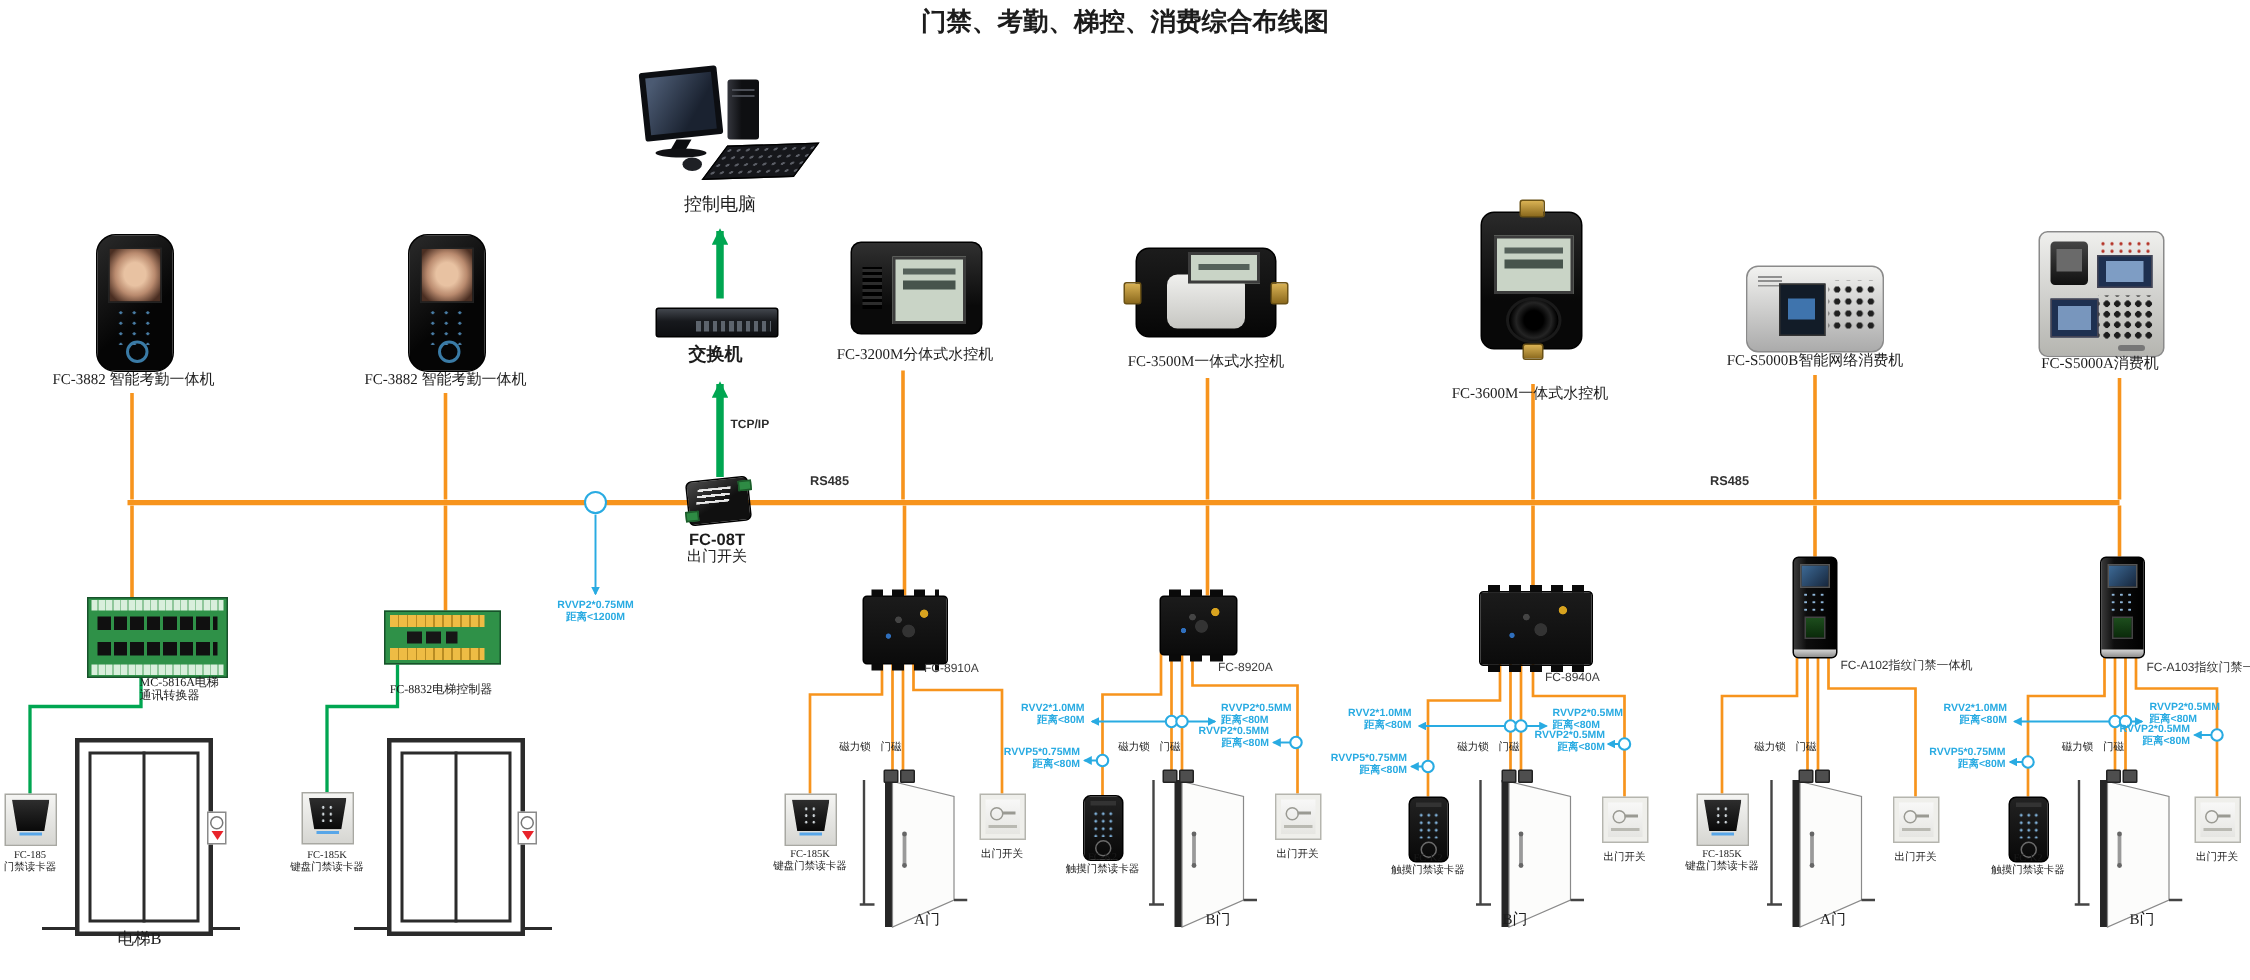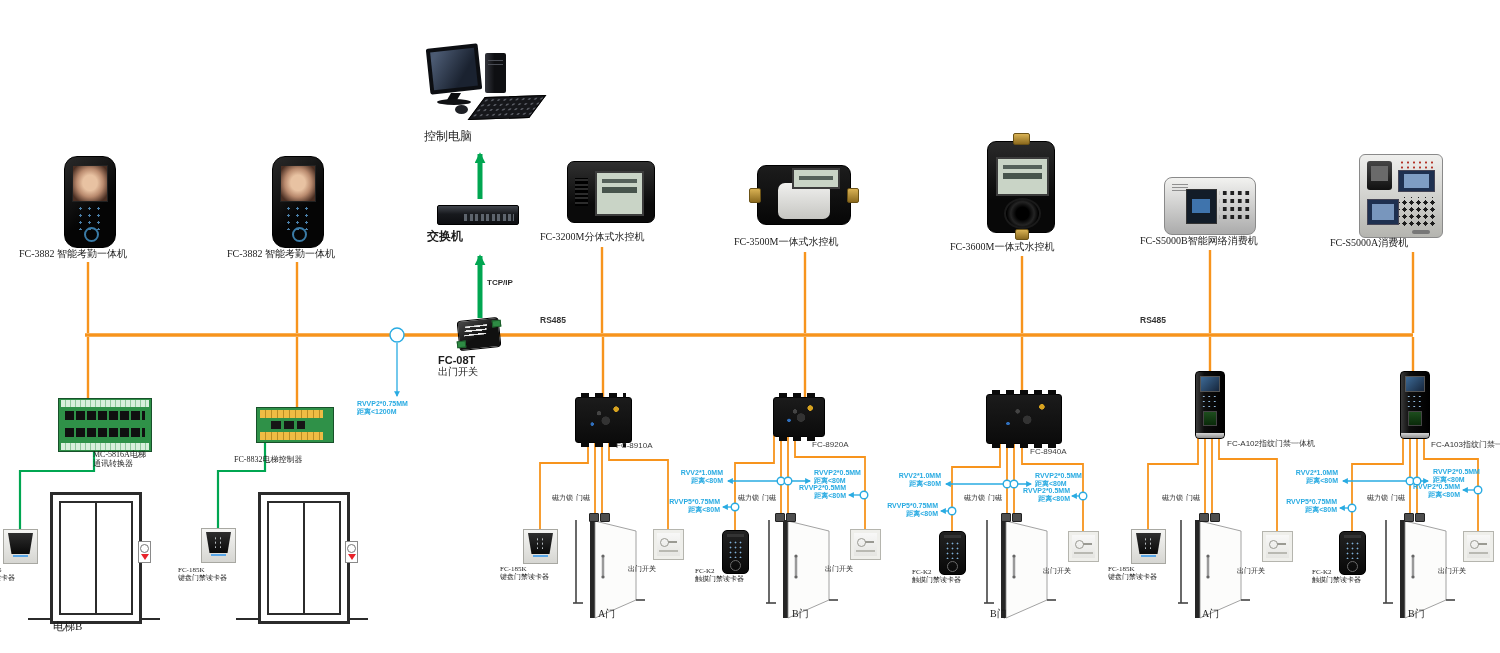--- a/index.html
+++ b/index.html
@@ -1,20 +1,20 @@
 <!DOCTYPE html>
 <html><head>
 <meta charset="utf-8">
 <style>
   html,body{margin:0;padding:0;background:#fff}
   .canvas{position:relative;width:1500px;height:653px;background:#fff;overflow:hidden;font-family:"Liberation Sans","DejaVu Sans",sans-serif}
   .abs{position:absolute}
   .lbl{position:absolute;font-family:"Liberation Serif","DejaVu Serif",serif;color:#1c1c1c;white-space:nowrap;line-height:1.15}
   .sans{font-family:"Liberation Sans","DejaVu Sans",sans-serif}
-  .c{}
+  .c{text-align:center}
   .blab{position:absolute;font-family:"Liberation Sans","DejaVu Sans",sans-serif;color:#29ABE2;font-size:7px;line-height:8px;white-space:nowrap;font-weight:bold}
   .r{text-align:right}
   
   .mon{position:absolute;left:3px;top:6px;width:52px;height:46px;background:#0c0e12;border-radius:2px;transform:rotate(-6deg)}
   .monscr{position:absolute;inset:4px;background:linear-gradient(125deg,#4b5a72 10%,#1a2230 70%)}
   .monneck{position:absolute;left:24px;top:53px;width:10px;height:7px;background:#0b0c0f;transform:skewX(-30deg)}
   .monbase{position:absolute;left:12px;top:59px;width:34px;height:6px;background:#101114;border-radius:50%}
   .tower{position:absolute;left:60px;top:13px;width:21px;height:40px;background:linear-gradient(90deg,#34363d,#0e0f12 45%);border-radius:2px}
   .tower::before{content:"";position:absolute;left:3px;top:4px;right:3px;height:8px;background:repeating-linear-gradient(0deg,#4a4d55 0 1.5px,transparent 1.5px 4px)}
   .kbd{position:absolute;left:52px;top:56px;width:58px;height:21px;background:#16171b;border:1px solid #000;transform:skewX(-38deg) rotate(-2deg);background-image:radial-gradient(circle,#5b5e66 1px,transparent 1.2px);background-size:6px 5px}
@@ -154,20 +154,21 @@
         <circle cx="1014" cy="484" r="3.8"></circle>
       <circle cx="1083" cy="496" r="3.8"></circle>
         <circle cx="952" cy="511" r="3.8"></circle>
       <circle cx="1410" cy="481" r="3.8"></circle>
         <circle cx="1417" cy="481" r="3.8"></circle>
       <circle cx="1478" cy="490" r="3.8"></circle>
         <circle cx="1352" cy="508" r="3.8"></circle>
     </g>
   </svg>
 
+  <div class="lbl sans" style="left:0;top:5px;width:1500px;text-align:center;font-size:17px;font-weight:bold">门禁、考勤、梯控、消费综合布线图</div>
 
   <div class="abs" style="left:425px;top:40px;width:115px;height:88px">
     <div class="mon">
         <div class="monscr"></div>
       </div>
     <div class="monneck"></div>
       <div class="monbase"></div>
     <div class="tower"></div>
     <div class="kbd"></div>
     <div class="mouse"></div>
@@ -229,21 +230,21 @@
 
   <div class="abs w3600" style="left:987px;top:141px">
       <div class="brass brassT"></div>
       <div class="lcd">
         <div class="seg"></div>
         <div class="seg s2"></div>
       </div>
       <div class="knob"></div>
       <div class="brass brassB"></div>
     </div>
-  <div class="lbl c" style="left:950px;top:241px;width:140px;font-size:10px">FC-3600M一体式水控机</div>
+  <div class="lbl c" style="left:950px;top:257px;width:140px;font-size:10px">FC-3600M一体式水控机</div>
 
   <div class="abs p5b" style="left:1164px;top:177px">
       <div class="vent"></div>
       <div class="scr">
         <div class="glow"></div>
       </div>
       <div class="keys"></div>
     </div>
   <div class="lbl c" style="left:1140px;top:235px;width:140px;font-size:10px">FC-S5000B智能网络消费机</div>
 

